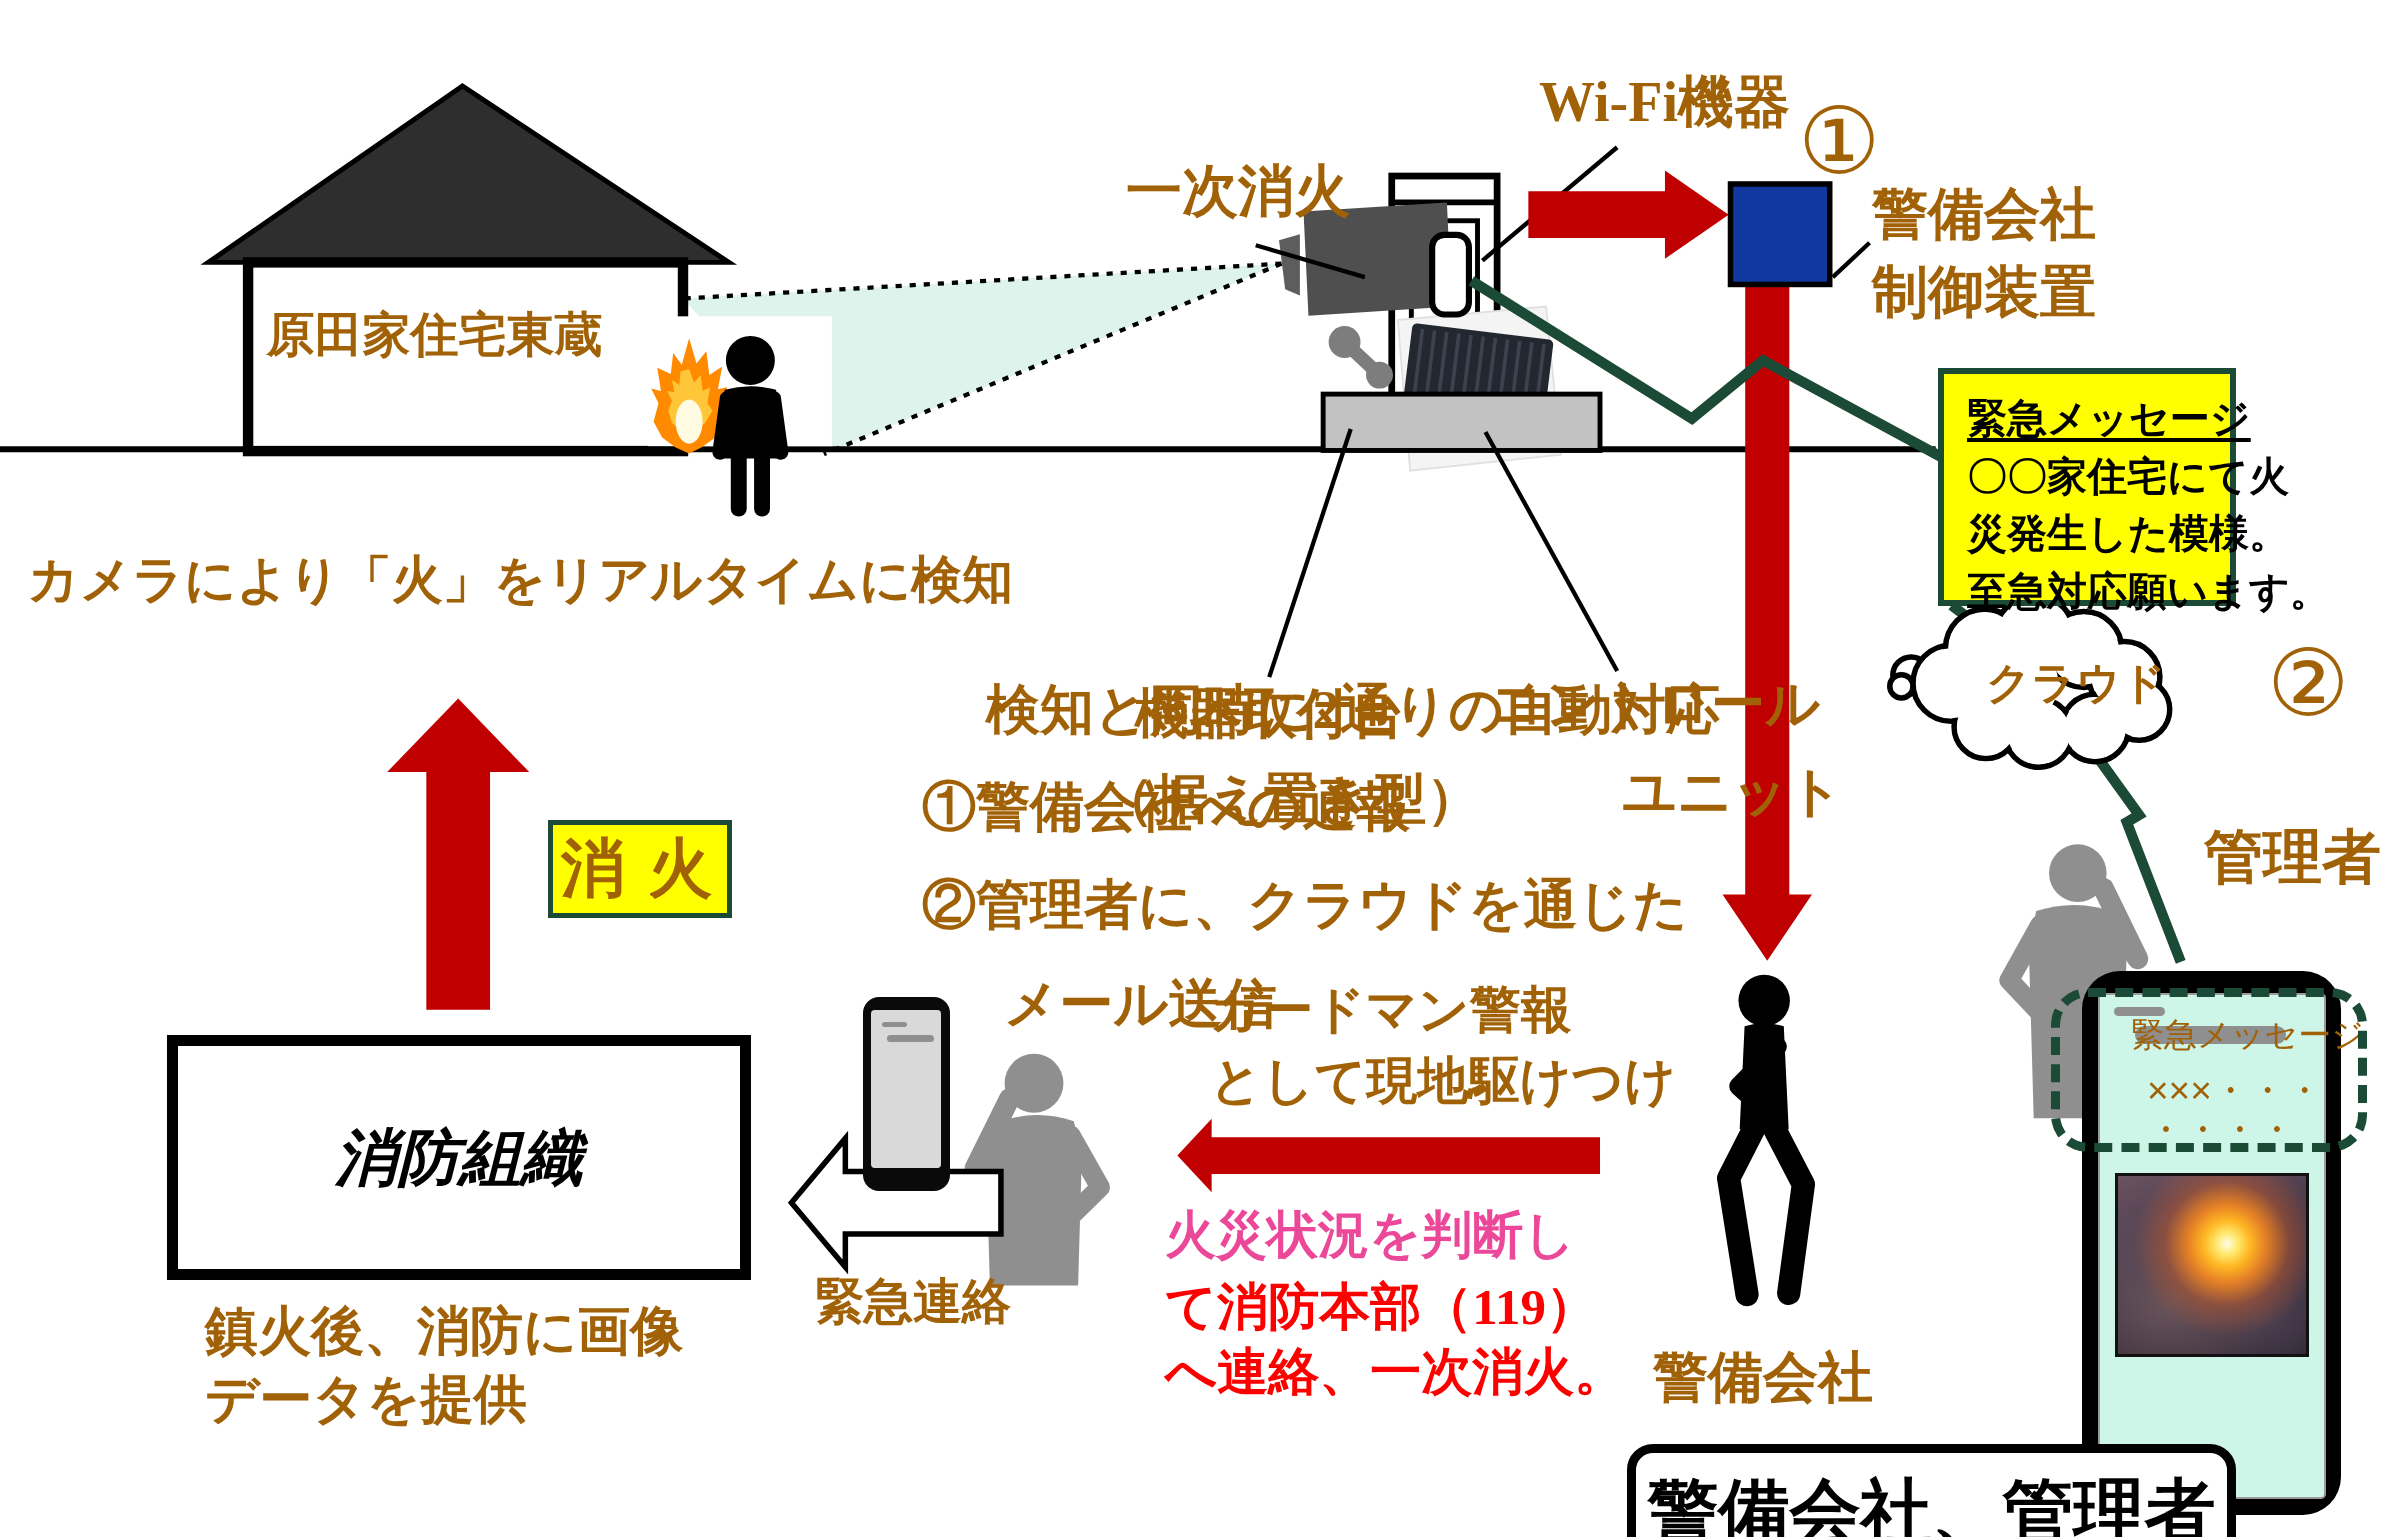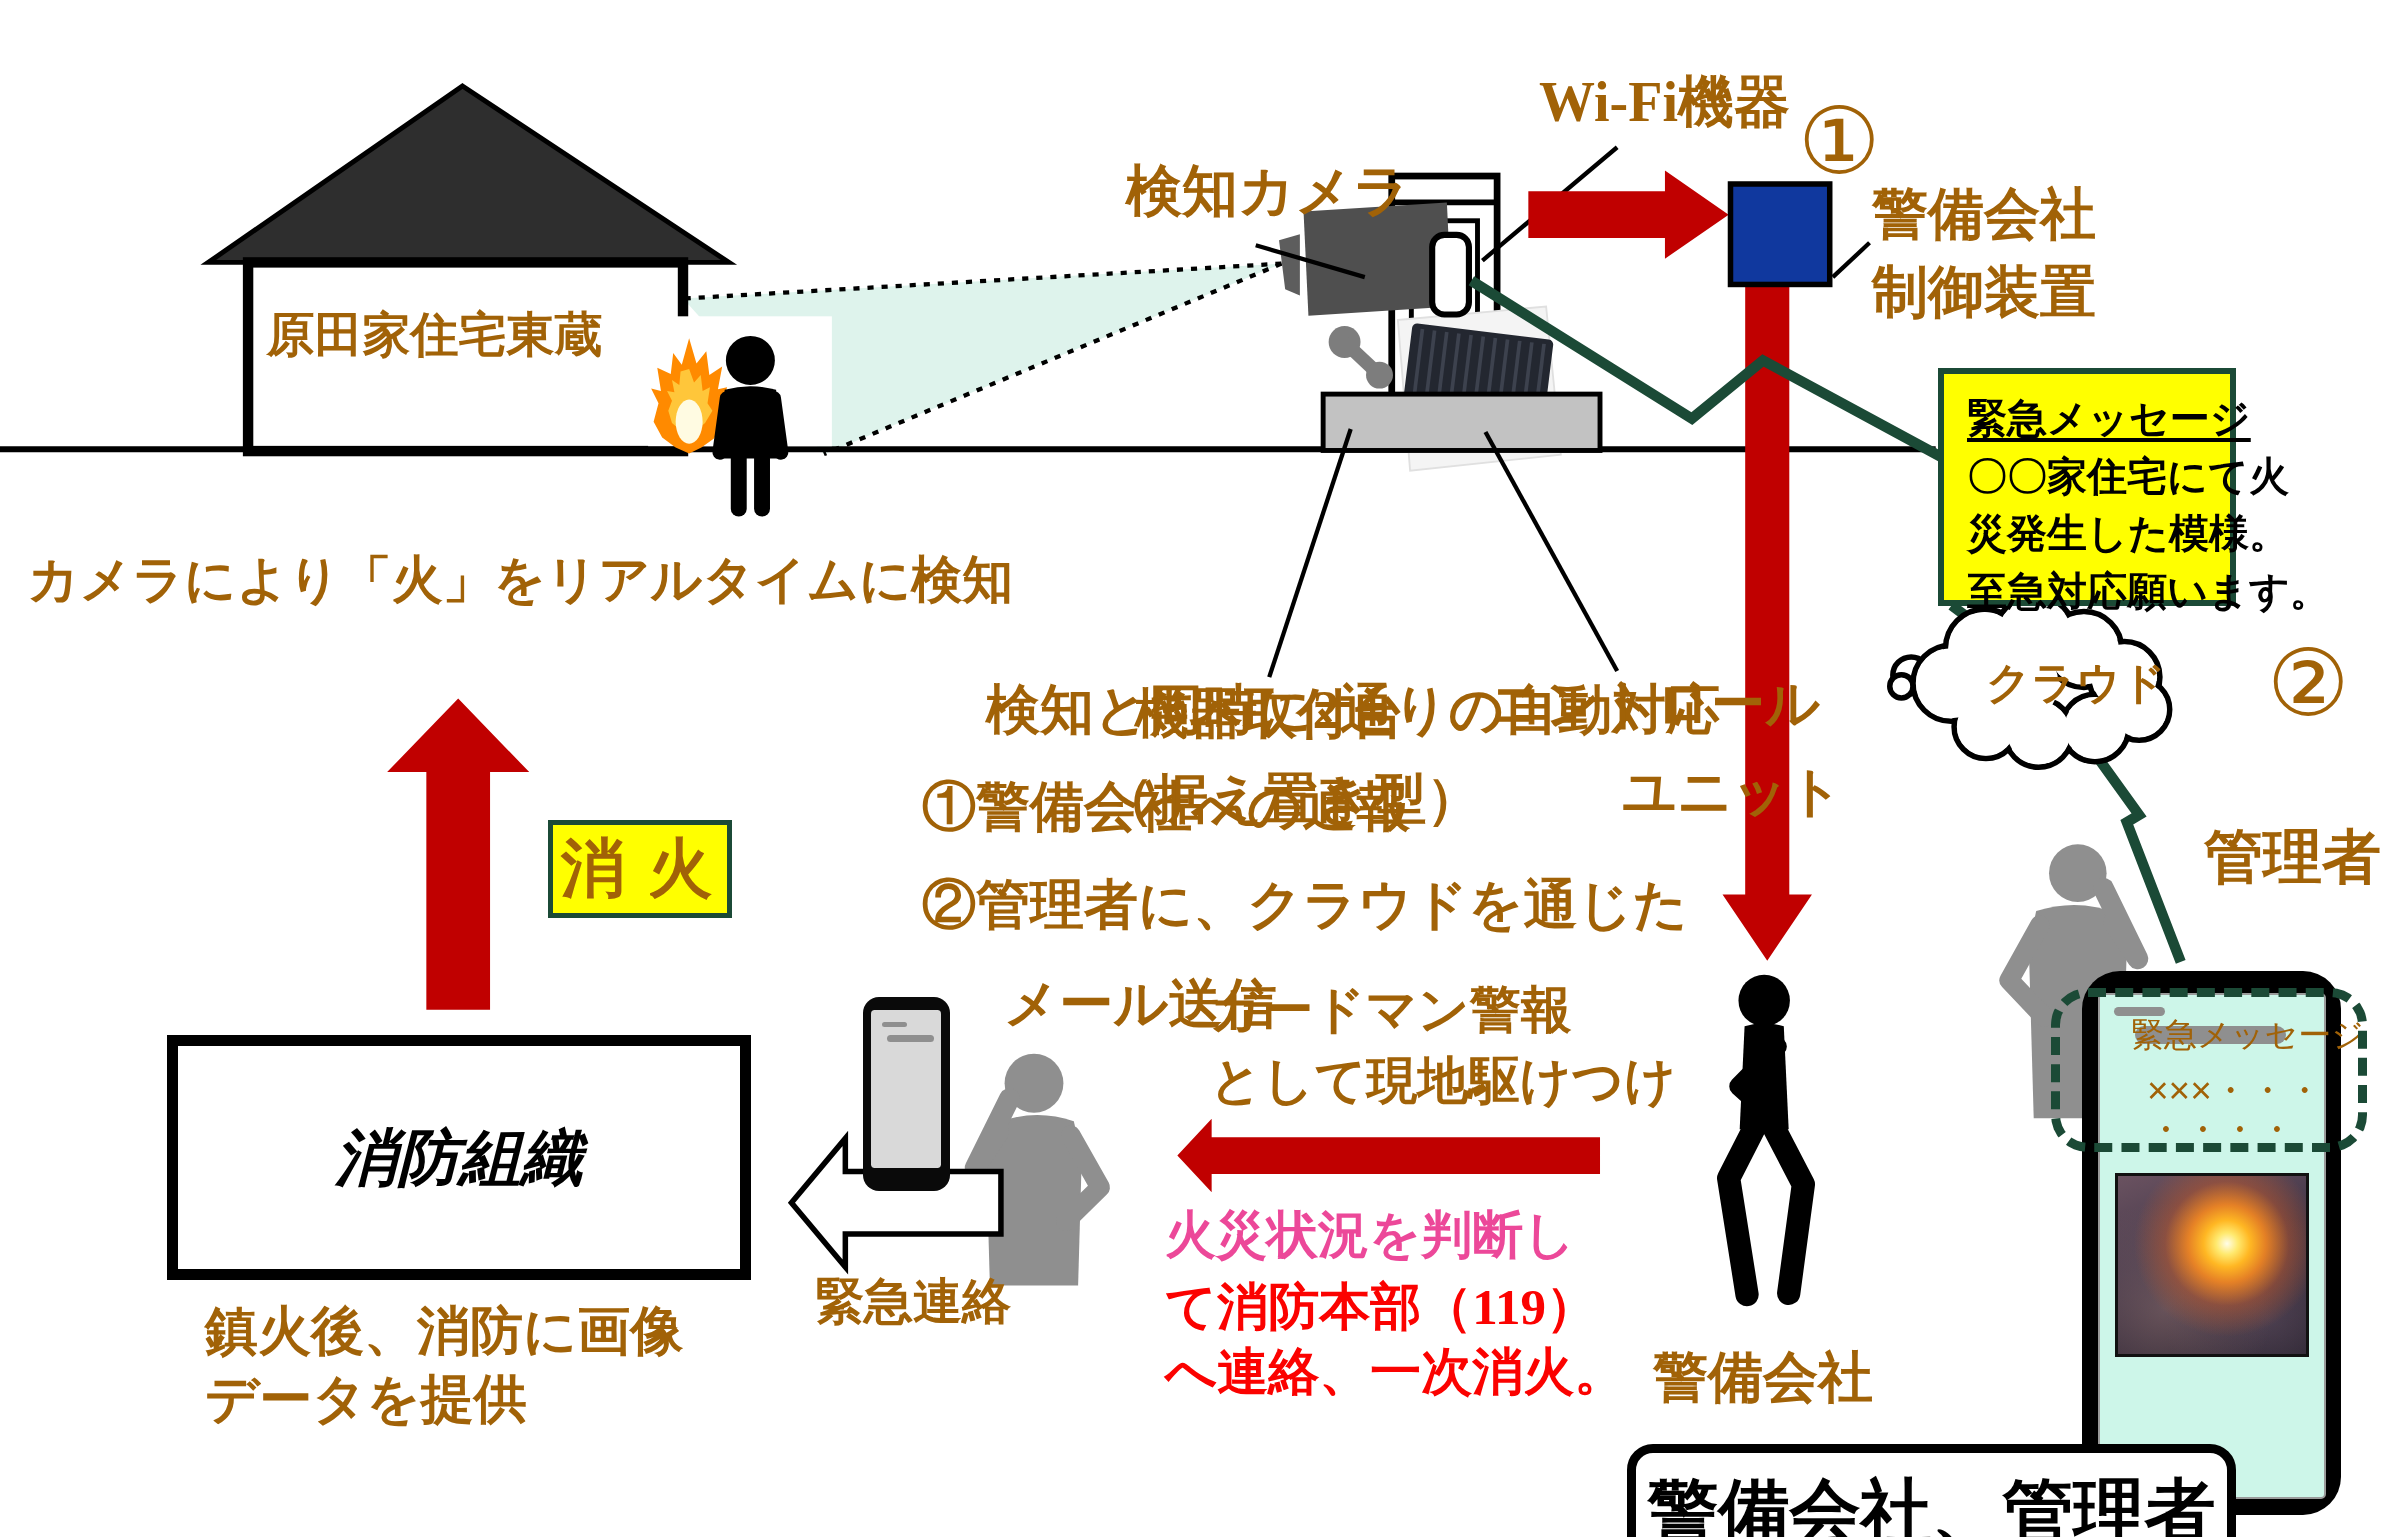--- a/index.html
+++ b/index.html
@@ -182,21 +182,21 @@
       <polyline points="-12,200 -58,290 -28,480" fill="none" stroke-width="38" stroke-linecap="round" stroke-linejoin="round"></polyline>
     </g>
 
     <polygon points="1292,1963 1380,1858 1380,1912 1634,1912 1634,2014 1380,2014 1380,2068" fill="#fff" stroke="#000" stroke-width="9"></polygon>
 
     <polygon points="1530,1740 1462,1850 1516,1800 1452,1888 1524,1836 1470,1912 1536,1860 1536,1770" fill="#aef0dc"></polygon>
   </svg>
 
   <div class="txt serif" style="left:214px;top:309px;width:441px;font-size:48px;text-align:center;">原田家住宅東蔵</div>
 
-  <div class="txt serif" style="left:1126px;top:161px;font-size:56px;">検知カメラ</div>
+  <div class="txt serif" style="left:1126px;top:161px;font-size:56px;">一次消火</div>
   <div class="txt serif" style="left:1539px;top:72px;font-size:56px;">Wi-Fi機器</div>
 
   <div class="txt sans" style="left:1798px;top:92px;font-size:92px;font-weight:normal;font-family:'DejaVu Sans',sans-serif;">①</div>
   <div class="txt sans" style="left:2267px;top:634px;font-size:92px;font-weight:normal;font-family:'DejaVu Sans',sans-serif;">②</div>
 
   <div class="txt serif" style="left:1872px;top:184px;font-size:56px;">警備会社</div>
   <div class="txt serif" style="left:1872px;top:262px;font-size:56px;">制御装置</div>
 
   <div id="emergency-box">
     <div class="line title serif">緊急メッセージ</div>

